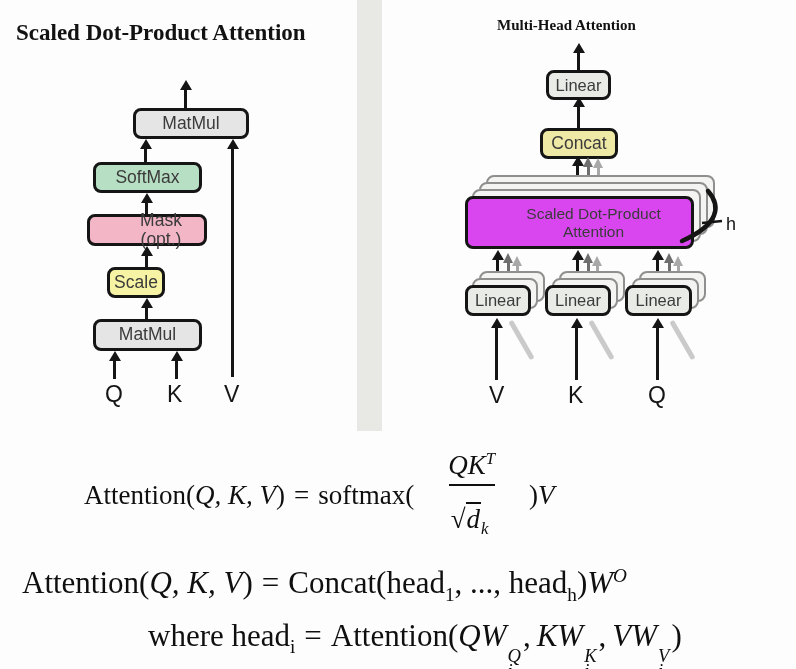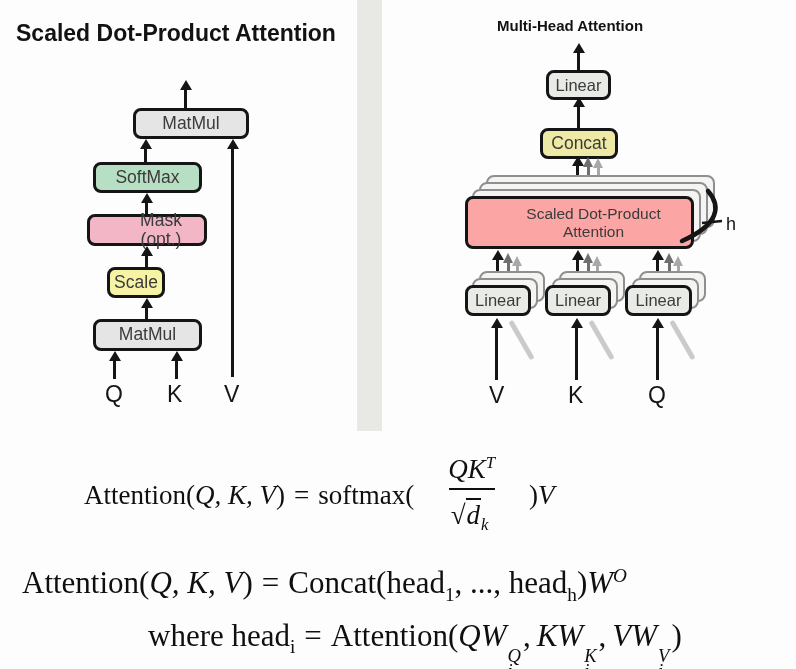--- a/index.html
+++ b/index.html
@@ -15,60 +15,60 @@
     font-family:"Liberation Sans",sans-serif;color:#3b3b3b;
     font-size:17.5px;line-height:1.1;text-align:center;
   }
   .box.small{font-size:16.5px;}
   .purple{background:#e5e5e5;}
   .green{background:#b7dfc3;}
   .pink{background:#f2b6c7;padding-left:28px;}
   .yellow{background:#f6f3a4;}
   .concat-yellow{background:#efe9a6;}
   .graybox{background:#e9ebe7;}
-  .mha-purple{background:#fca5a5;padding-left:28px;}
+  .mha-purple{background:#d946ef;padding-left:28px;}
   .shadowbox{
     position:absolute;box-sizing:border-box;
     border:2px solid #8f8f8f;border-radius:8px;background:#f4f4f2;
   }
   .arrow{position:absolute;width:3px;background:#151515;}
   .arrow::before{
     content:"";position:absolute;top:-9px;left:-4.5px;
     border-left:6px solid transparent;border-right:6px solid transparent;
     border-bottom:10px solid #151515;
   }
   .arrow.g1{background:#6e6e6e;width:2.5px;}
   .arrow.g1::before{border-bottom-color:#6e6e6e;border-left-width:5px;border-right-width:5px;left:-4px;}
   .arrow.g2{background:#a8a8a8;width:2.5px;}
   .arrow.g2::before{border-bottom-color:#a8a8a8;border-left-width:5px;border-right-width:5px;left:-4px;}
   .wedge{
     position:absolute;width:5px;background:#a0a0a0;opacity:.55;
     border-radius:3px;transform:rotate(-30deg);transform-origin:top center;
   }
-  .dtitle{position:absolute;font-family:Liberation Sans, sans-serif;color:#121212;white-space:nowrap;}
+  .dtitle{position:absolute;font-family:Liberation Serif, serif;color:#121212;white-space:nowrap;}
   .dtitle.left{font-size:23px;font-weight:600;}
   .dtitle.right{font-size:15px;font-weight:700;}
   .iolabel{position:absolute;font-size:23px;color:#151515;font-family:"Liberation Sans",sans-serif;}
   .hlabel{position:absolute;font-size:18px;color:#151515;}
   .math{
     position:absolute;font-family:"Liberation Serif",serif;color:#0f0f0f;
     white-space:nowrap;
   }
   .math .it{font-style:italic;}
   .math .eq{margin:0 9px;}
   .math sup,.math sub{font-size:.62em;}
   .f1{left:84px;top:447px;height:96px;display:flex;align-items:center;font-size:27px;gap:26px;}
   .f2{left:22px;top:565px;font-size:31px;}
   .f3{left:148px;top:618px;font-size:31px;}
   .frac{
     display:inline-flex;flex-direction:column;align-items:center;
     margin:0 3px;transform:translateY(-1px);
   }
   .frac .num{padding:0 5px 3px 5px;}
-  .frac .den{border-top:2.5px solid #0f0f0f;padding:10px 6px 0 2px;}
+  .frac .den{border-top:2.5px solid #0f0f0f;padding:18px 6px 0 2px;}
   .radbar{border-top:2.5px solid #0f0f0f;font-style:italic;padding:0 1px;}
   .ss{
     display:inline-flex;flex-direction:column;align-items:flex-start;
     vertical-align:-0.5em;line-height:.85;margin:0 2px 0 1px;
   }
   .ss span{font-size:.6em;font-style:italic;}
   .comma{margin-right:6px;}
 </style>
 </head>
 <body>

